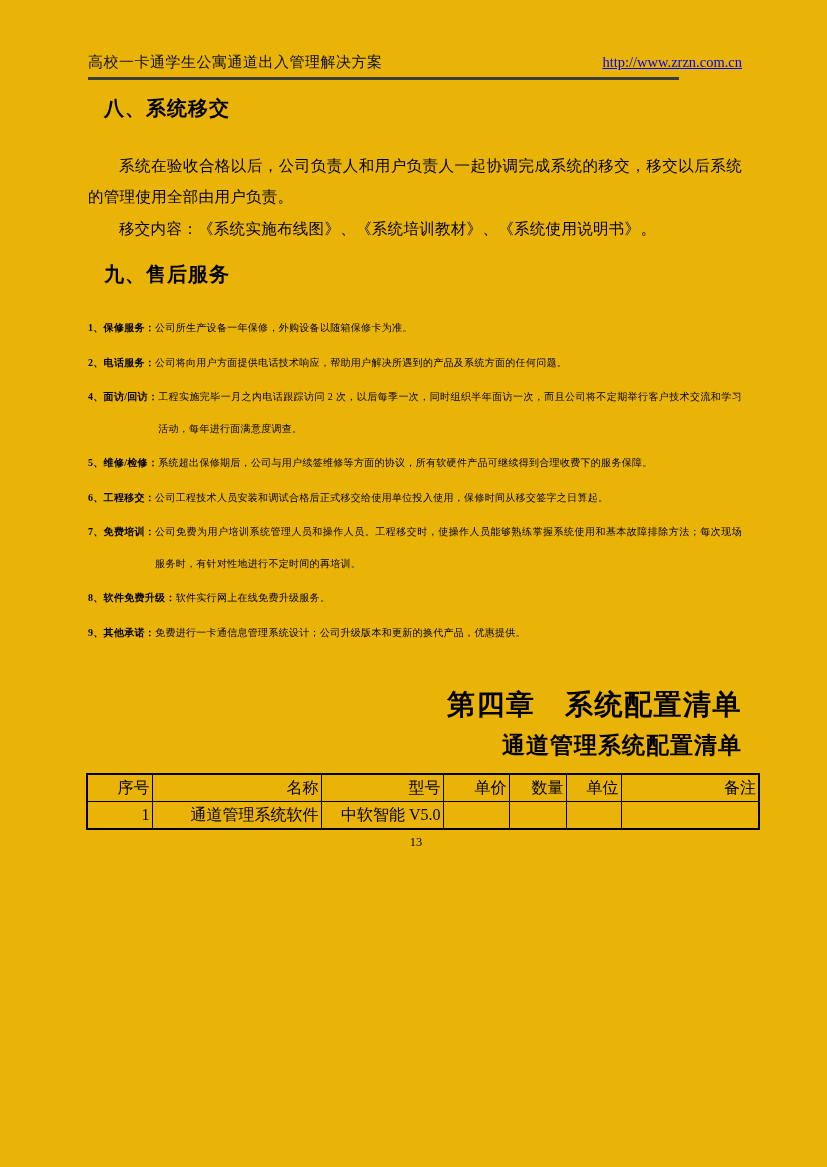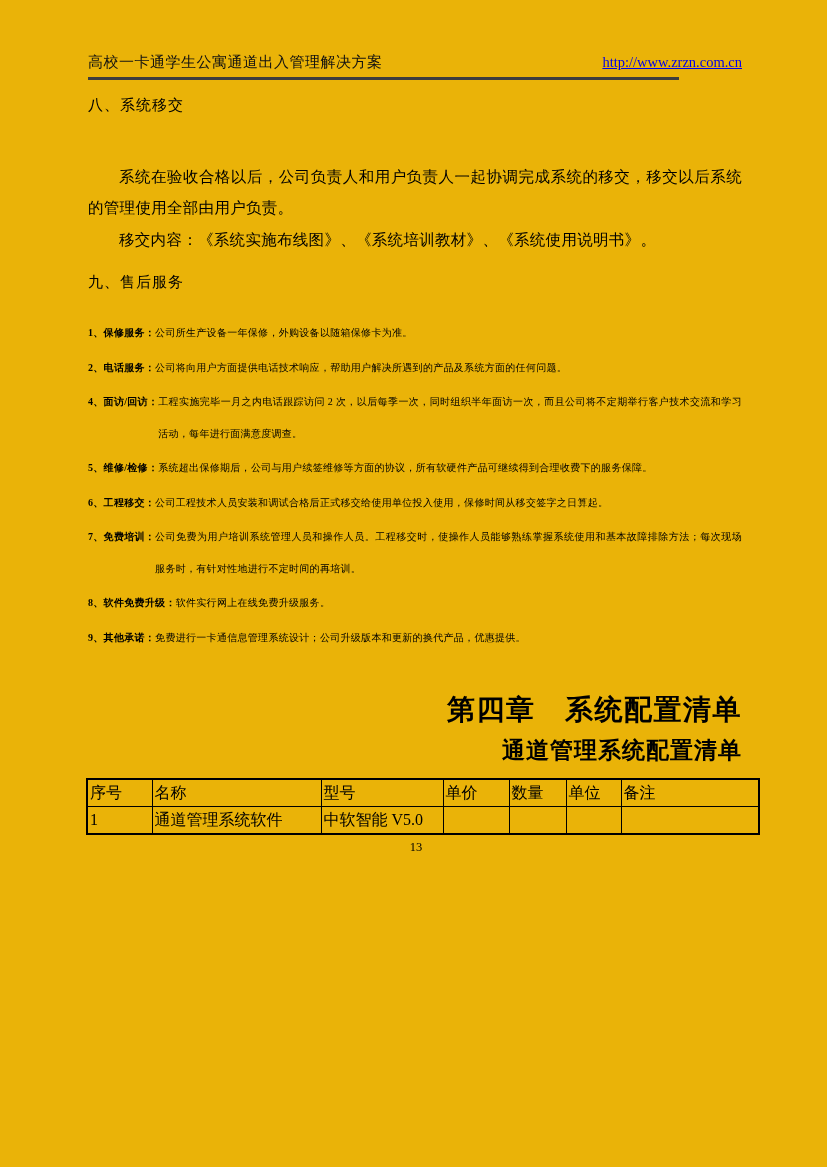--- a/index.html
+++ b/index.html
@@ -29,36 +29,36 @@
     text-decoration: underline;
     letter-spacing: 0;
   }
   .header-rule {
     width: 591px;
     height: 2.5px;
     background: #3d3d3d;
     margin-top: 5px;
   }
   h2.sec-heading {
-    font-size: 15px;
-    font-weight: normal;
+    font-size: 20px;
+    font-weight: bold;
     letter-spacing: 1px;
-    margin: 16px 0 0 0;
+    margin: 16px 0 0 16px;
     line-height: 1.2;
   }
   h2.sec-heading.second { margin-top: 18px; }
   .para {
     font-size: 15.5px;
     line-height: 31.5px;
     text-align: justify;
     text-indent: 2em;
     margin: 0;
     letter-spacing: 0.3px;
   }
-  .para.first { margin-top: 47px; }
+  .para.first { margin-top: 30px; }
   .service-list {
     list-style: none;
     margin: 26px 0 0 0;
     padding: 0;
   }
   .service-item {
     display: flex;
     font-size: 10px;
     line-height: 31.5px;
     margin-bottom: 3px;
@@ -96,21 +96,21 @@
     margin-left: -2px;
     margin-top: 14px;
     font-size: 16px;
     border: 2px solid #000;
   }
   table.config-table th, table.config-table td {
     border: 1px solid #000;
     height: 26px;
     padding: 0 2px;
     font-weight: normal;
-    text-align: left;
+    text-align: right;
     vertical-align: middle;
     white-space: nowrap;
     overflow: hidden;
   }
   .page-number {
     text-align: center;
     font-size: 12.5px;
     margin-top: 5px;
     width: 656px;
   }

